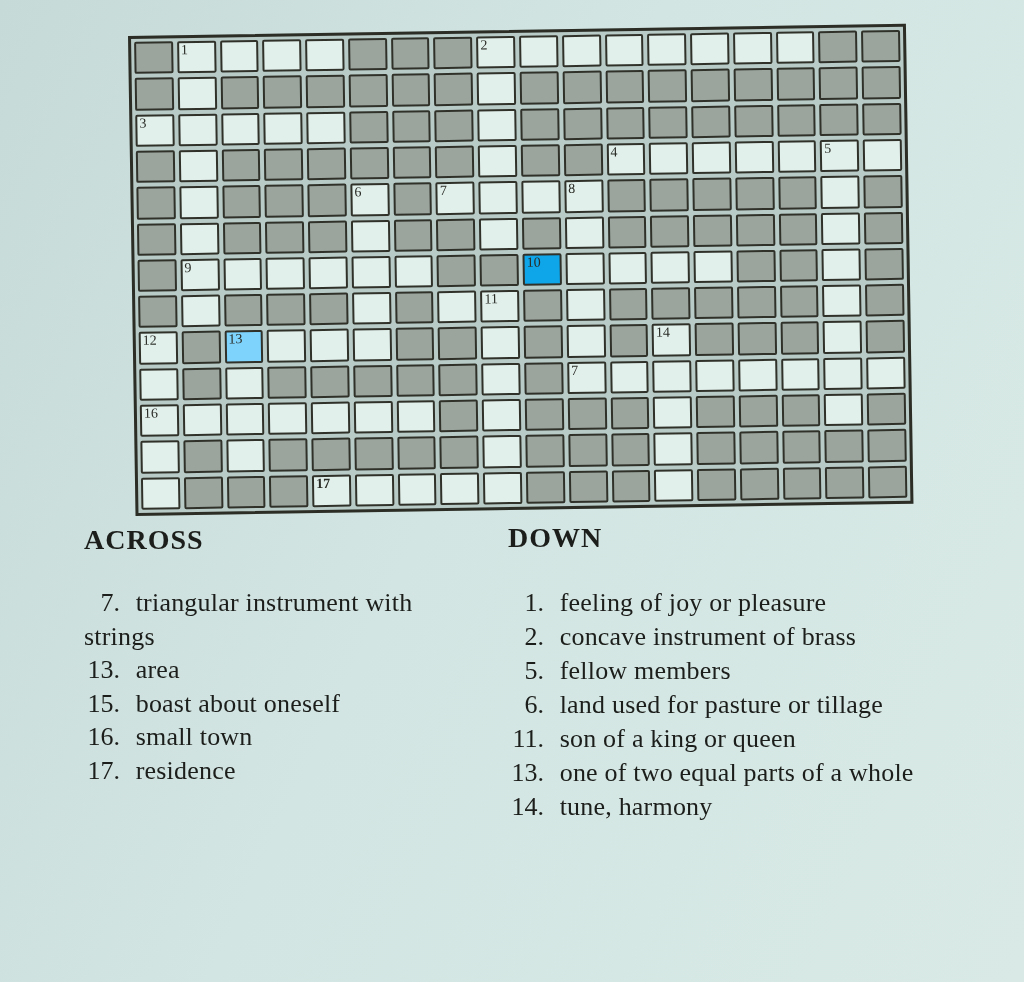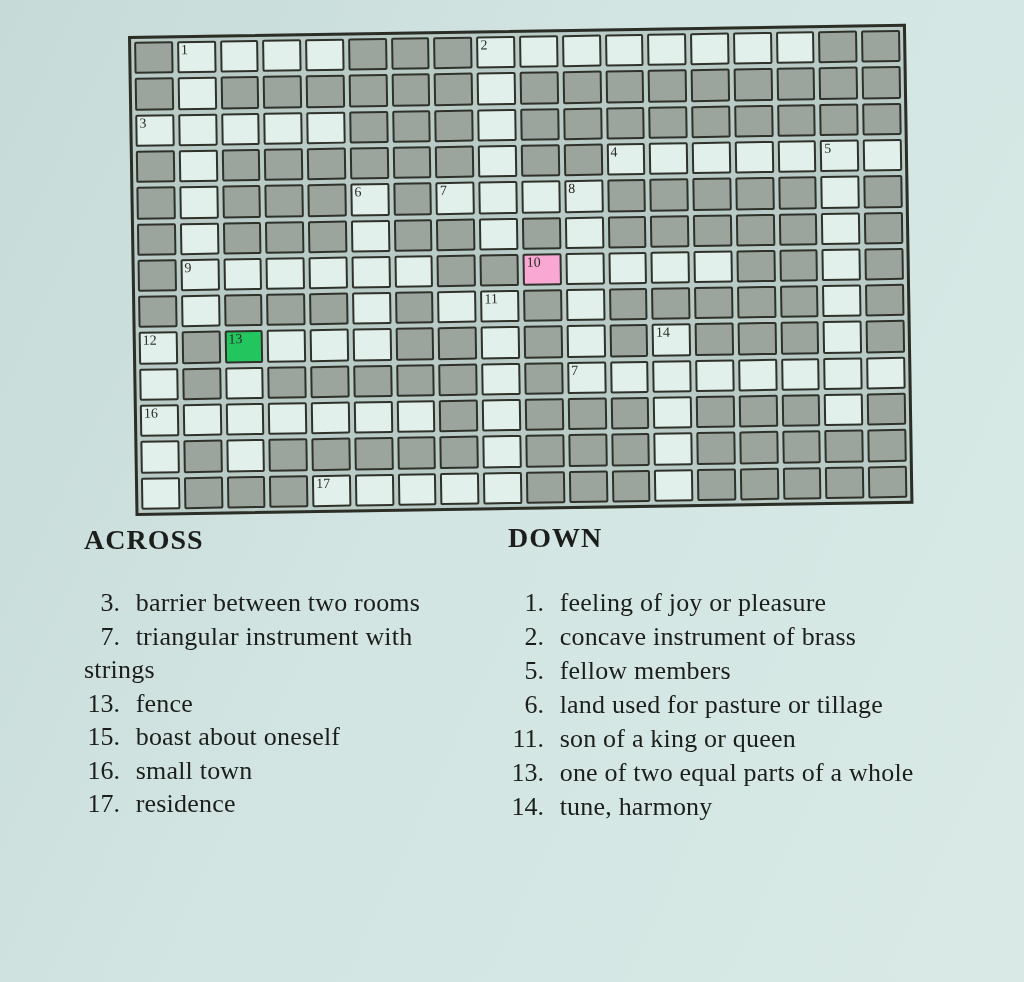--- a/index.html
+++ b/index.html
@@ -179,21 +179,21 @@
       <div class="cell white" style="background: rgb(226, 240, 236); border-color: rgb(48, 50, 42);">
         <span class="num">9</span>
       </div>
       <div class="cell white" style="background: rgb(226, 240, 236); border-color: rgb(48, 50, 42);"></div>
       <div class="cell white" style="background: rgb(226, 240, 236); border-color: rgb(48, 50, 42);"></div>
       <div class="cell white" style="background: rgb(226, 240, 236); border-color: rgb(48, 50, 42);"></div>
       <div class="cell white" style="background: rgb(226, 240, 236); border-color: rgb(48, 50, 42);"></div>
       <div class="cell white" style="background: rgb(226, 240, 236); border-color: rgb(48, 50, 42);"></div>
       <div class="cell block" style="background: rgb(155, 165, 158); border-color: rgb(48, 50, 42);"></div>
       <div class="cell block" style="background: rgb(155, 165, 158); border-color: rgb(48, 50, 42);"></div>
-      <div class="cell white" style="background: #f9a8d4; border-color: rgb(48, 50, 42);">
+      <div class="cell white" style="background: #0ea5e9; border-color: rgb(48, 50, 42);">
         <span class="num">10</span>
       </div>
       <div class="cell white" style="background: rgb(226, 240, 236); border-color: rgb(48, 50, 42);"></div>
       <div class="cell white" style="background: rgb(226, 240, 236); border-color: rgb(48, 50, 42);"></div>
       <div class="cell white" style="background: rgb(226, 240, 236); border-color: rgb(48, 50, 42);"></div>
       <div class="cell white" style="background: rgb(226, 240, 236); border-color: rgb(48, 50, 42);"></div>
       <div class="cell block" style="background: rgb(155, 165, 158); border-color: rgb(48, 50, 42);"></div>
       <div class="cell block" style="background: rgb(155, 165, 158); border-color: rgb(48, 50, 42);"></div>
       <div class="cell white" style="background: rgb(226, 240, 236); border-color: rgb(48, 50, 42);"></div>
       <div class="cell block" style="background: rgb(155, 165, 158); border-color: rgb(48, 50, 42);"></div>
@@ -214,21 +214,21 @@
       <div class="cell block" style="background: rgb(155, 165, 158); border-color: rgb(48, 50, 42);"></div>
       <div class="cell block" style="background: rgb(155, 165, 158); border-color: rgb(48, 50, 42);"></div>
       <div class="cell block" style="background: rgb(155, 165, 158); border-color: rgb(48, 50, 42);"></div>
       <div class="cell block" style="background: rgb(155, 165, 158); border-color: rgb(48, 50, 42);"></div>
       <div class="cell white" style="background: rgb(226, 240, 236); border-color: rgb(48, 50, 42);"></div>
       <div class="cell block" style="background: rgb(155, 165, 158); border-color: rgb(48, 50, 42);"></div>
       <div class="cell white" style="background: rgb(226, 240, 236); border-color: rgb(48, 50, 42);">
         <span class="num">12</span>
       </div>
       <div class="cell block" style="background: rgb(155, 165, 158); border-color: rgb(48, 50, 42);"></div>
-      <div class="cell white" style="background: #22c55e; border-color: rgb(48, 50, 42);">
+      <div class="cell white" style="background: #7dd3fc; border-color: rgb(48, 50, 42);">
         <span class="num">13</span>
       </div>
       <div class="cell white" style="background: rgb(226, 240, 236); border-color: rgb(48, 50, 42);"></div>
       <div class="cell white" style="background: rgb(226, 240, 236); border-color: rgb(48, 50, 42);"></div>
       <div class="cell white" style="background: rgb(226, 240, 236); border-color: rgb(48, 50, 42);"></div>
       <div class="cell block" style="background: rgb(155, 165, 158); border-color: rgb(48, 50, 42);"></div>
       <div class="cell block" style="background: rgb(155, 165, 158); border-color: rgb(48, 50, 42);"></div>
       <div class="cell white" style="background: rgb(226, 240, 236); border-color: rgb(48, 50, 42);"></div>
       <div class="cell block" style="background: rgb(155, 165, 158); border-color: rgb(48, 50, 42);"></div>
       <div class="cell white" style="background: rgb(226, 240, 236); border-color: rgb(48, 50, 42);"></div>
@@ -296,21 +296,21 @@
       <div class="cell white" style="background: rgb(226, 240, 236); border-color: rgb(48, 50, 42);"></div>
       <div class="cell block" style="background: rgb(155, 165, 158); border-color: rgb(48, 50, 42);"></div>
       <div class="cell block" style="background: rgb(155, 165, 158); border-color: rgb(48, 50, 42);"></div>
       <div class="cell block" style="background: rgb(155, 165, 158); border-color: rgb(48, 50, 42);"></div>
       <div class="cell block" style="background: rgb(155, 165, 158); border-color: rgb(48, 50, 42);"></div>
       <div class="cell block" style="background: rgb(155, 165, 158); border-color: rgb(48, 50, 42);"></div>
       <div class="cell white" style="background: rgb(226, 240, 236); border-color: rgb(48, 50, 42);"></div>
       <div class="cell block" style="background: rgb(155, 165, 158); border-color: rgb(48, 50, 42);"></div>
       <div class="cell block" style="background: rgb(155, 165, 158); border-color: rgb(48, 50, 42);"></div>
       <div class="cell block" style="background: rgb(155, 165, 158); border-color: rgb(48, 50, 42);"></div>
-      <div class="cell white" style="background: rgb(226, 240, 236); border-color: rgb(48, 50, 42);">
+      <div class="cell white" style="background: rgb(226, 240, 236); border-color: rgb(48, 50, 42); font-weight: bold;">
         <span class="num">17</span>
       </div>
       <div class="cell white" style="background: rgb(226, 240, 236); border-color: rgb(48, 50, 42);"></div>
       <div class="cell white" style="background: rgb(226, 240, 236); border-color: rgb(48, 50, 42);"></div>
       <div class="cell white" style="background: rgb(226, 240, 236); border-color: rgb(48, 50, 42);"></div>
       <div class="cell white" style="background: rgb(226, 240, 236); border-color: rgb(48, 50, 42);"></div>
       <div class="cell block" style="background: rgb(155, 165, 158); border-color: rgb(48, 50, 42);"></div>
       <div class="cell block" style="background: rgb(155, 165, 158); border-color: rgb(48, 50, 42);"></div>
       <div class="cell block" style="background: rgb(155, 165, 158); border-color: rgb(48, 50, 42);"></div>
       <div class="cell white" style="background: rgb(226, 240, 236); border-color: rgb(48, 50, 42);"></div>
@@ -318,23 +318,22 @@
       <div class="cell block" style="background: rgb(155, 165, 158); border-color: rgb(48, 50, 42);"></div>
       <div class="cell block" style="background: rgb(155, 165, 158); border-color: rgb(48, 50, 42);"></div>
       <div class="cell block" style="background: rgb(155, 165, 158); border-color: rgb(48, 50, 42);"></div>
       <div class="cell block" style="background: rgb(155, 165, 158); border-color: rgb(48, 50, 42);"></div>
     </div>
 </div>
 
 <div class="clue-col" id="across-col">
   <h2 class="clue-header">ACROSS</h2>
   <ol class="clues" id="across-list">
-      <li><span class="clue-num">3.</span><span class="clue-text"> barrier between two rooms</span></li>
       <li><span class="clue-num">7.</span><span class="clue-text"> triangular instrument with strings</span></li>
-      <li><span class="clue-num">13.</span><span class="clue-text"> fence</span></li>
+      <li><span class="clue-num">13.</span><span class="clue-text"> area</span></li>
       <li><span class="clue-num">15.</span><span class="clue-text"> boast about oneself</span></li>
       <li><span class="clue-num">16.</span><span class="clue-text"> small town</span></li>
       <li><span class="clue-num">17.</span><span class="clue-text"> residence</span></li>
     </ol>
 </div>
 
 <div class="clue-col" id="down-col">
   <h2 class="clue-header">DOWN</h2>
   <ol class="clues" id="down-list">
       <li><span class="clue-num">1.</span><span class="clue-text"> feeling of joy or pleasure</span></li>

